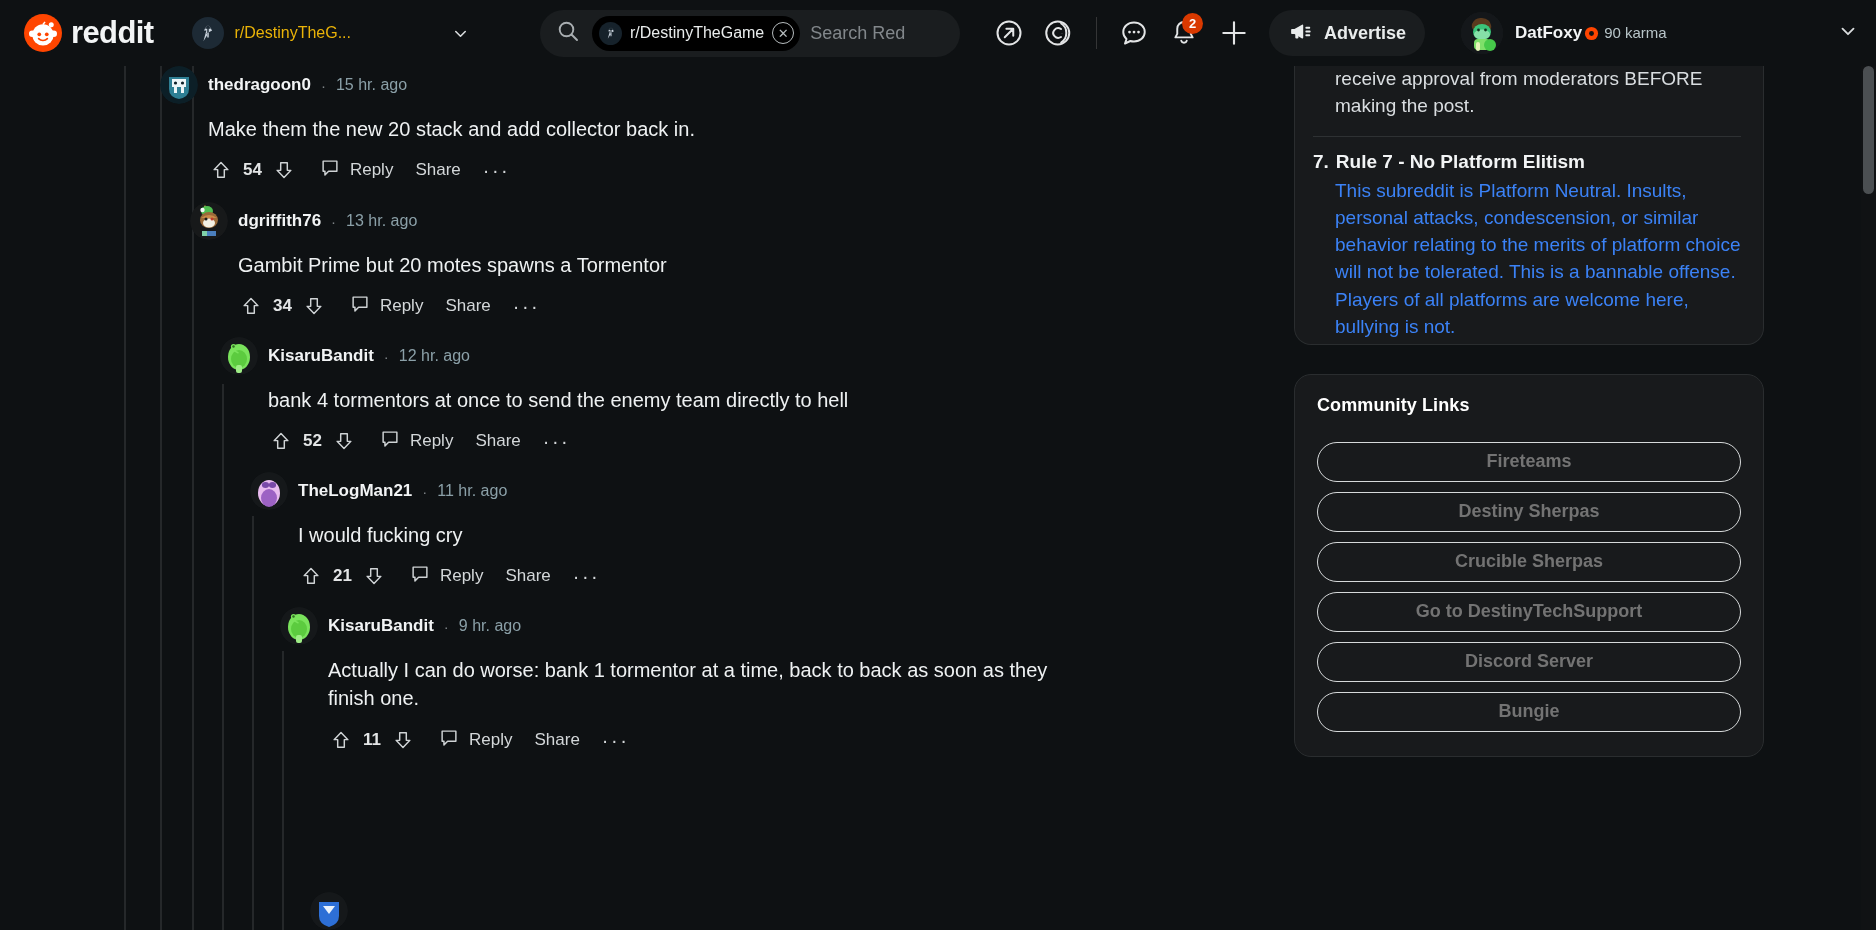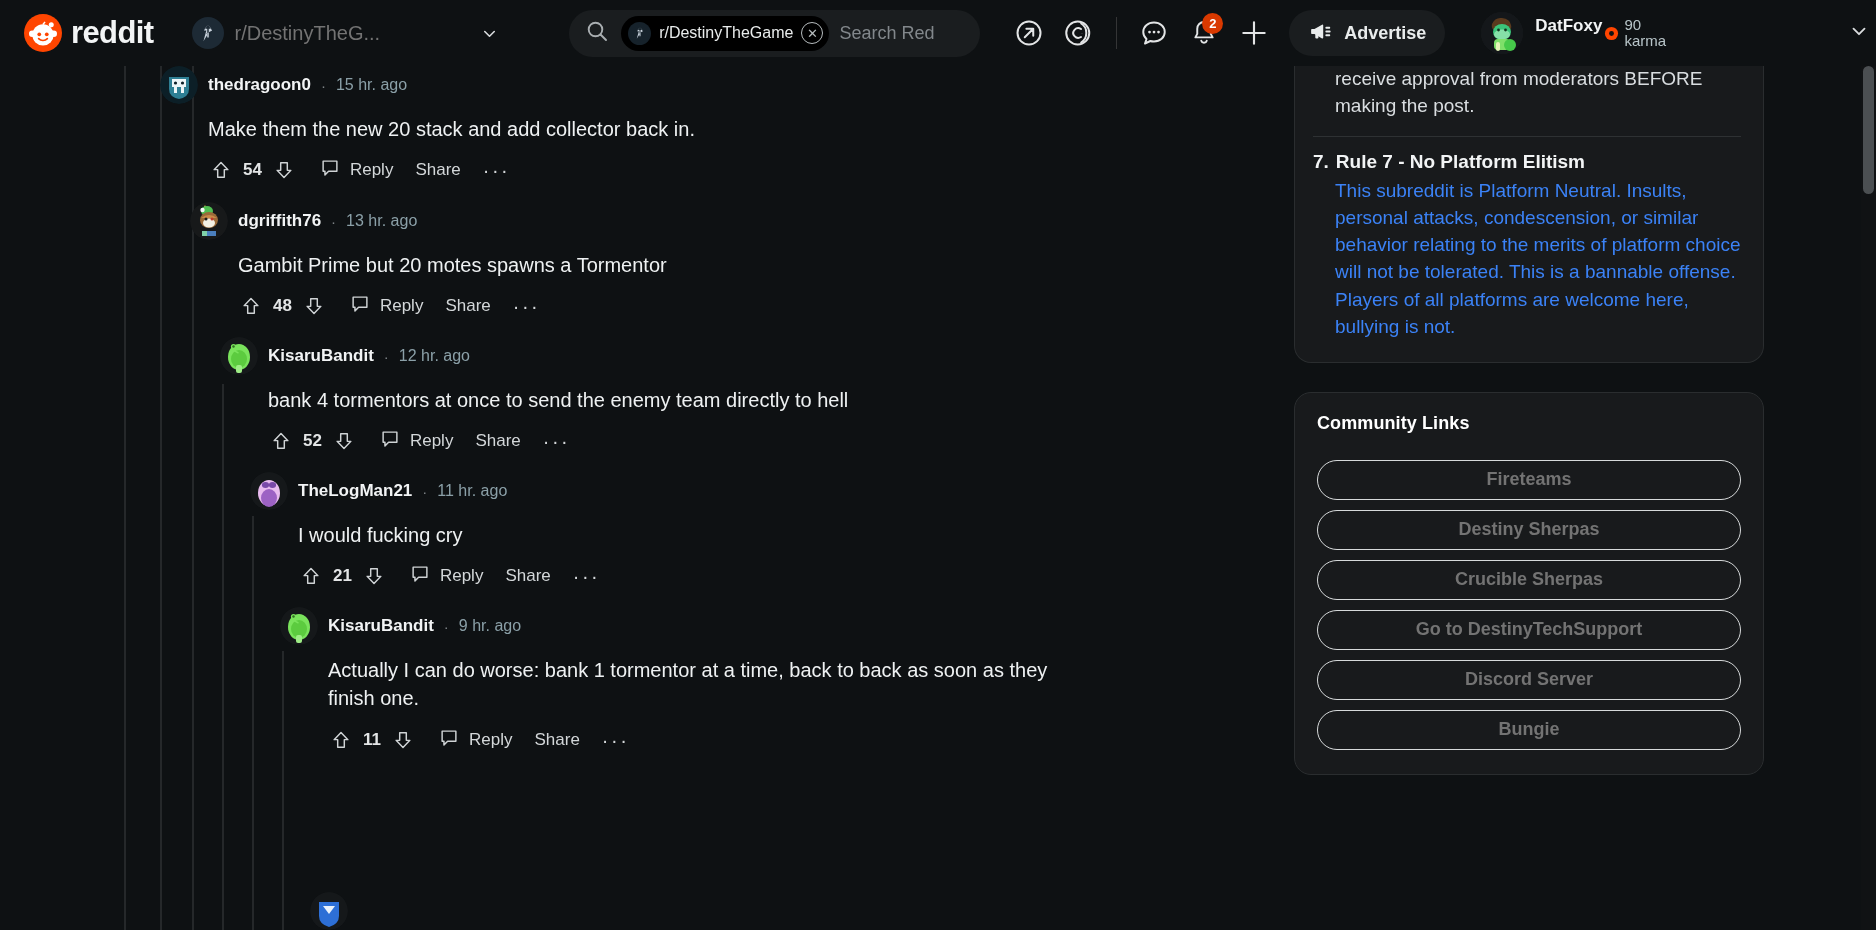--- a/index.html
+++ b/index.html
@@ -30,21 +30,21 @@
   .sub-chip {
     display: flex; align-items: center; gap: 11px;
     margin-left: 34px; height: 42px; padding: 0 8px 0 4px;
     border-radius: 21px; cursor: pointer;
   }
   .sub-ico {
     width: 32px; height: 32px; border-radius: 50%;
     background: #1d2a35; display: flex; align-items: center; justify-content: center;
     flex: 0 0 auto;
   }
-  .sub-name { font-size: 20px; color: #737373; white-space: nowrap; }
+  .sub-name { font-size: 16px; color: #eab308; white-space: nowrap; }
   .chev {
     width: 20px; height: 20px; margin-left: 88px;
     display: flex; align-items: center; justify-content: center;
   }
 
   .search-wrap {
     margin-left: 62px;
     width: 420px; height: 47px;
     background: #1a1d1f; border-radius: 24px;
     display: flex; align-items: center; padding: 0 10px 0 16px;
@@ -147,21 +147,21 @@
 
   
   .sidebar {
     position: absolute; top: 0; right: 40px;
     width: 470px;
   }
   .card {
     background: #181a1c; border: 1px solid #2a2d2f;
     border-radius: 17px; padding: 0;
   }
-  .rules-card { margin-top: 0; padding: 0 22px 22px 18px; border-top: none;
+  .rules-card { margin-top: 0; padding: 0 22px 4px 18px; border-top: none;
     border-radius: 0 0 17px 17px; }
   .rule-cont { font-size: 19px; color: #d9dde0; line-height: 1.42; padding-left: 22px; }
   .rule-divider { height: 1px; background: #2e3133; margin: 16px 0 14px 0; }
   .rule-title {
     display: flex; gap: 7px; font-size: 19px; font-weight: 700; color: #f2f4f5;
   }
   .rule-num { flex: 0 0 auto; }
   .rule-text { font-size: 19px; color: #3b82f6; line-height: 1.43; padding-left: 22px; margin-top: 4px; }
 
   .links-card { margin-top: 29px; padding: 20px 22px 24px 22px; }
@@ -407,21 +407,21 @@
         <span class="c-time">13 hr. ago</span>
       </div>
       <div class="c-body" style="padding-left:48px;">Gambit Prime but 20 motes spawns a Tormentor</div>
       <div class="c-actions" style="padding-left:48px;">
         <span class="vote-grp">
           <span class="vote-btn">
             <svg width="22" height="22" viewBox="0 0 24 24">
                 <path d="M12 3.8 L19.5 11.6 H15.6 V20 H8.4 V11.6 H4.5 Z" stroke="#cfd3d5" stroke-width="1.6" fill="none" stroke-linejoin="round"></path>
               </svg>
           </span>
-          <span class="vote-num">48</span>
+          <span class="vote-num">34</span>
           <span class="vote-btn">
             <svg width="22" height="22" viewBox="0 0 24 24">
                 <path d="M12 20.2 L4.5 12.4 H8.4 V4 H15.6 V12.4 H19.5 Z" stroke="#cfd3d5" stroke-width="1.6" fill="none" stroke-linejoin="round"></path>
               </svg>
           </span>
         </span>
         <span class="act">
           <span>
             <svg width="22" height="22" viewBox="0 0 24 24">
                 <path d="M4.5 4.5 h15 v11 h-9 l-4 4 v-4 h-2z" stroke="#cfd3d5" stroke-width="1.6" fill="none" stroke-linejoin="round"></path>

